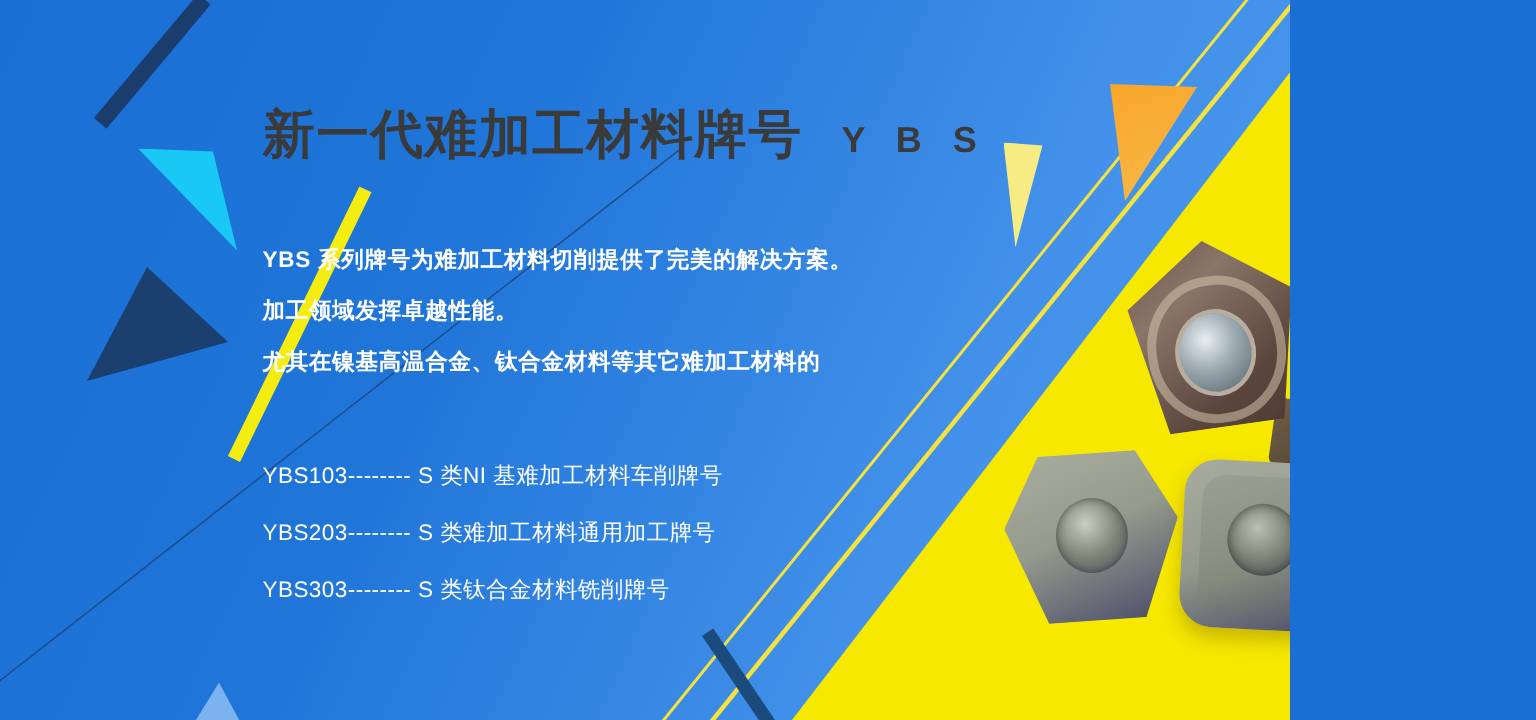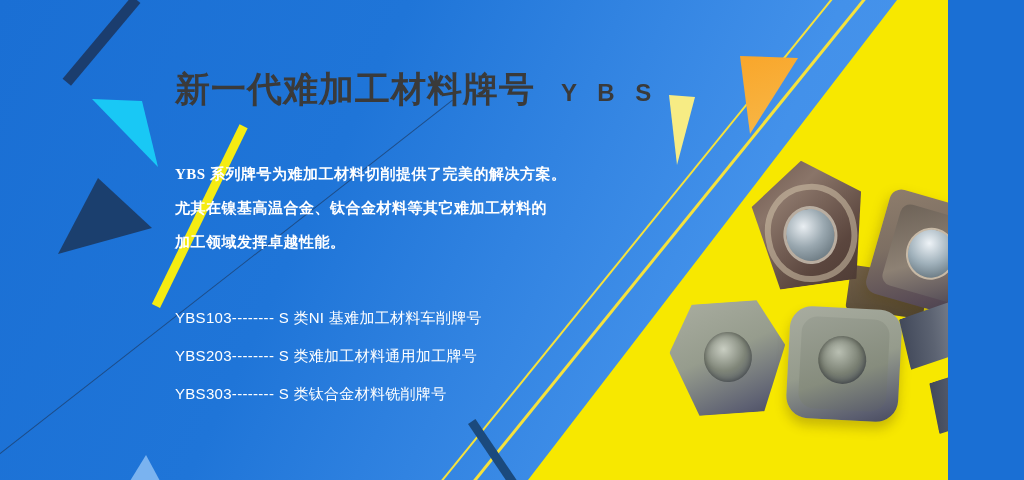--- a/index.html
+++ b/index.html
@@ -1,21 +1,21 @@
 <!DOCTYPE html>
 <html><head>
 <meta charset="utf-8">
 <style>
   * { margin:0; padding:0; box-sizing:border-box; }
   html,body { width:1024px; height:480px; overflow:hidden; }
   body { font-family:"Liberation Sans", sans-serif; background:#1a6fd4; }
 
   #banner {
     position:relative;
-    width:948px; height:480px;
+    width:860px; height:480px;
     overflow:hidden;
     background:linear-gradient(115deg,#1a6fd4 0%,#1f75d8 35%,#4391ea 72%,#4d97ec 100%);
   }
 
   
   .shape { position:absolute; }
 
   .yellow-wedge{
     left:0; top:0; width:1024px; height:480px;
     background:#f7e800;
@@ -87,21 +87,21 @@
   .headline .sep{
     display:inline-block; width:2px; height:30px;
     background:#3a3a3a; margin:0 12px 0 14px;
     position:relative; top:3px;
   }
   .headline .ybs{ font-size:24px; letter-spacing:7px; font-weight:bold; }
 
   .desc{ margin-top:44px; }
   .desc p{
     color:#ffffff; font-size:15px; font-weight:bold;
-    line-height:34px; letter-spacing:.5px; white-space:nowrap;font-family:Liberation Serif, serif;
+    line-height:34px; letter-spacing:.5px; white-space:nowrap;
   }
 
   .models{ margin-top:40px; }
   .models p{
     color:#ffffff; font-size:15px; font-weight:normal;
     line-height:38px; letter-spacing:.3px; white-space:nowrap;
   }
 
   
   .product-group{ position:absolute; left:640px; top:150px; width:384px; height:330px; }
@@ -223,22 +223,22 @@
   <div class="text-col">
 
     <div class="headline">
       <span>新一代难加工材料牌号</span>
       <span class="sep"></span>
       <span class="ybs">Y B S</span>
     </div>
 
     <div class="desc">
       <p>YBS 系列牌号为难加工材料切削提供了完美的解决方案。</p>
+      <p>加工领域发挥卓越性能。</p>
       <p>尤其在镍基高温合金、钛合金材料等其它难加工材料的</p>
-      <p>加工领域发挥卓越性能。</p>
     </div>
 
     <div class="models">
       <p>YBS103-------- S 类NI 基难加工材料车削牌号</p>
       <p>YBS203-------- S 类难加工材料通用加工牌号</p>
       <p>YBS303-------- S 类钛合金材料铣削牌号</p>
     </div>
 
   </div>
 

